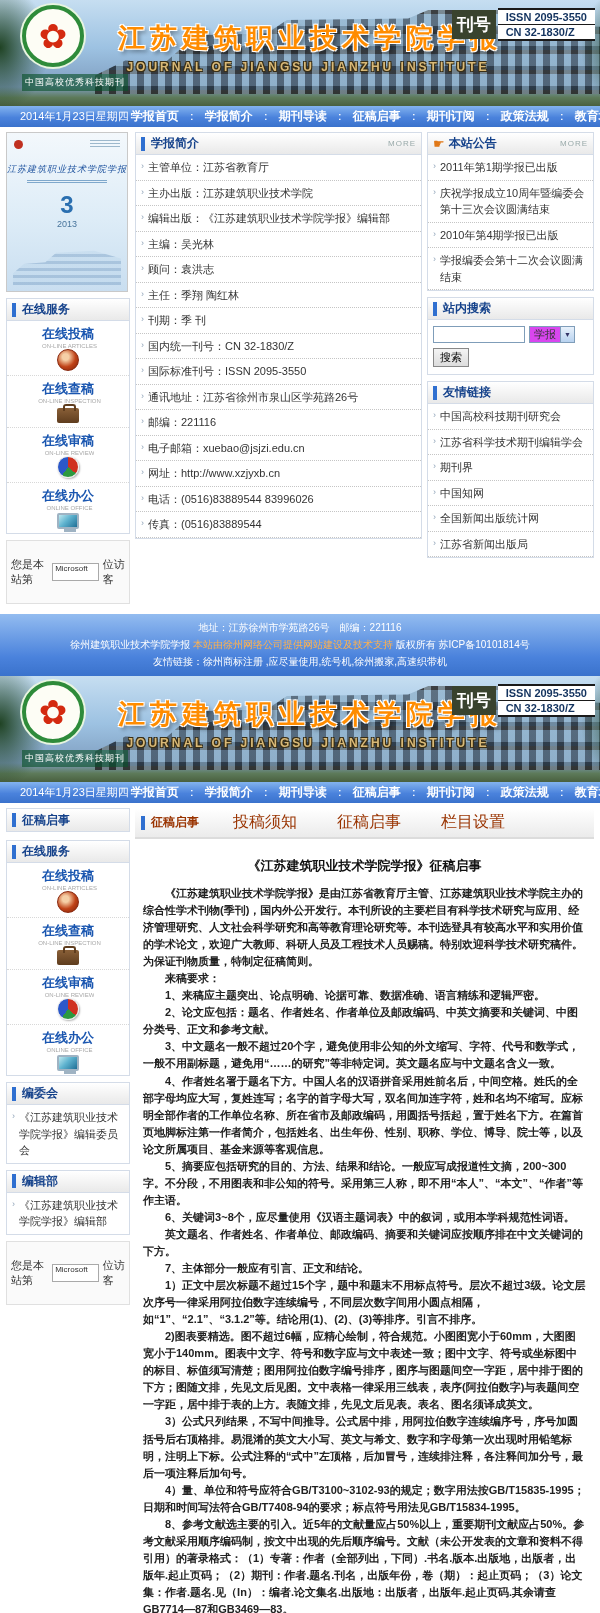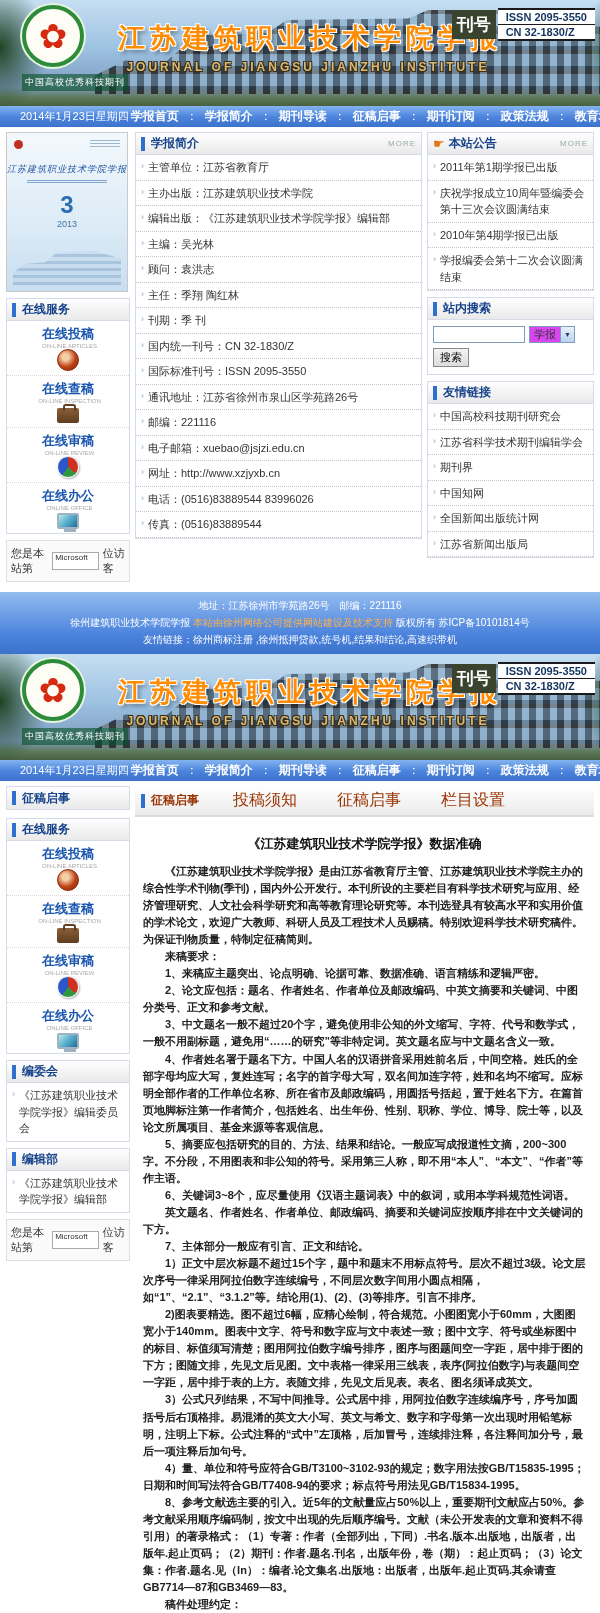--- a/index.html
+++ b/index.html
@@ -103,21 +103,21 @@
   .search-line { display: flex; align-items: center; gap: 4px; padding: 6px 5px 2px 5px; }
   .search-input { width: 92px; height: 17px; border: 1px solid #7f9db9; font-size: 11px; padding: 0 2px; }
   .fake-select { display: flex; align-items: center; border: 1px solid #7f9db9; background: #d946ef; height: 17px; cursor: pointer; }
   .fake-select .val { padding: 0 4px; font-size: 11px; }
   .fake-select .dd { width: 14px; height: 100%; background: linear-gradient(180deg,#e8f1fb,#b8d2ef);
                      border-left: 1px solid #7f9db9; color: #336; font-size: 7px; display: flex; align-items: center; justify-content: center; }
   .search-btn { margin: 3px 5px 7px 5px; font-size: 11px; padding: 1px 6px; background: linear-gradient(180deg,#f4f4f4,#ddd);
                 border: 1px solid #888; cursor: pointer; font-family: inherit; }
 
   
-  .counter { display: flex; align-items: center; gap: 4px; padding: 5px 4px; font-size: 11px; color: #333;
+  .counter { display: flex; align-items: center; gap: 4px; padding: 16px 4px; font-size: 11px; color: #333;
              border: 1px solid #e0e0e0; background: #fafafa; }
   .plug { width: 66px; height: 18px; background: #fff; border: 1px solid #a9a9a9; font-size: 8px;
           color: #333; padding: 1px 2px; overflow: hidden; line-height: 1.1; }
 
   
   .tabbar { display: flex; align-items: center; background: linear-gradient(180deg,#ffffff,#ebebeb);
             border-bottom: 2px solid #dcdcdc; padding: 4px 6px; margin-bottom: 8px; }
   .tab-title { font-weight: bold; font-size: 12px; margin-right: 34px; white-space: nowrap; }
   .call-page .tab-title { color: #993300; }
   .tab { color: #993300; font-weight: normal; font-size: 16px; margin-right: 40px; cursor: pointer; white-space: nowrap; }
@@ -395,21 +395,21 @@
     </div>
   </div>
 
   <div class="footer">
     <div>地址：江苏徐州市学苑路26号　邮编：221116</div>
     <div>
       <span>徐州建筑职业技术学院学报</span>
       <span class="orange">本站由徐州网络公司提供网站建设及技术支持</span>
       <span>版权所有 苏ICP备10101814号</span>
     </div>
-    <div>友情链接：徐州商标注册 ,徐州抵押贷款,统号机,结果和结论,高速织带机</div>
+    <div>友情链接：徐州商标注册 ,应尽量使用,统号机,徐州搬家,高速织带机</div>
   </div>
 </div>
 
 <div class="page call-page">
 
   <div class="banner">
     <div class="b-tree-l"></div>
     <div class="b-building"></div>
     <div class="b-tree-r"></div>
     <div class="b-logo">
@@ -534,21 +534,21 @@
         <span class="accent"></span>
         <span class="tab-title">征稿启事</span>
         <span style="display:flex;">
 
         <span class="tab">投稿须知</span>
             <span class="tab">征稿启事</span>
             <span class="tab">栏目设置</span>
           </span>
       </div>
       <div class="article">
-        <h2>《江苏建筑职业技术学院学报》数据准确</h2>
+        <h2>《江苏建筑职业技术学院学报》征稿启事</h2>
         <div>
 
         <p>《江苏建筑职业技术学院学报》是由江苏省教育厅主管、江苏建筑职业技术学院主办的综合性学术刊物(季刊)，国内外公开发行。本刊所设的主要栏目有科学技术研究与应用、经济管理研究、人文社会科学研究和高等教育理论研究等。本刊选登具有较高水平和实用价值的学术论文，欢迎广大教师、科研人员及工程技术人员赐稿。特别欢迎科学技术研究稿件。为保证刊物质量，特制定征稿简则。</p>
             <p>来稿要求：</p>
             <p>1、来稿应主题突出、论点明确、论据可靠、数据准确、语言精练和逻辑严密。</p>
             <p>2、论文应包括：题名、作者姓名、作者单位及邮政编码、中英文摘要和关键词、中图分类号、正文和参考文献。</p>
             <p>3、中文题名一般不超过20个字，避免使用非公知的外文缩写、字符、代号和数学式，一般不用副标题，避免用“……的研究”等非特定词。英文题名应与中文题名含义一致。</p>
             <p>4、作者姓名署于题名下方。中国人名的汉语拼音采用姓前名后，中间空格。姓氏的全部字母均应大写，复姓连写；名字的首字母大写，双名间加连字符，姓和名均不缩写。应标明全部作者的工作单位名称、所在省市及邮政编码，用圆括号括起，置于姓名下方。在篇首页地脚标注第一作者简介，包括姓名、出生年份、性别、职称、学位、博导、院士等，以及论文所属项目、基金来源等客观信息。</p>
             <p>5、摘要应包括研究的目的、方法、结果和结论。一般应写成报道性文摘，200~300字。不分段，不用图表和非公知的符号。采用第三人称，即不用“本人”、“本文”、“作者”等作主语。</p>
             <p>6、关键词3~8个，应尽量使用《汉语主题词表》中的叙词，或用本学科规范性词语。</p>

